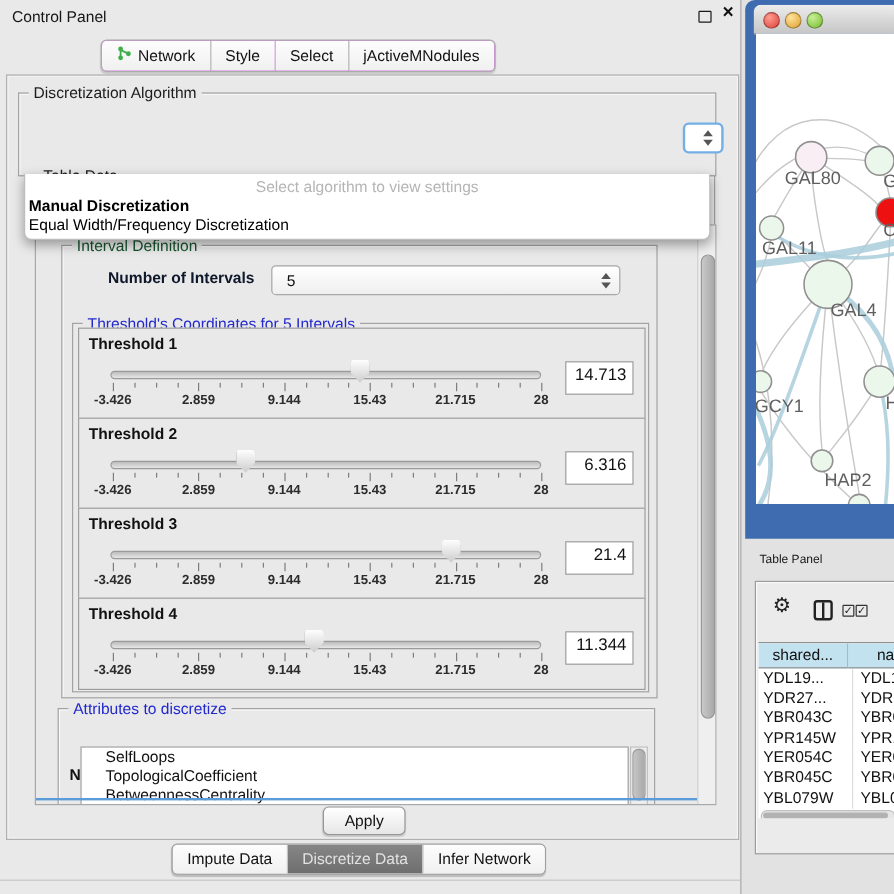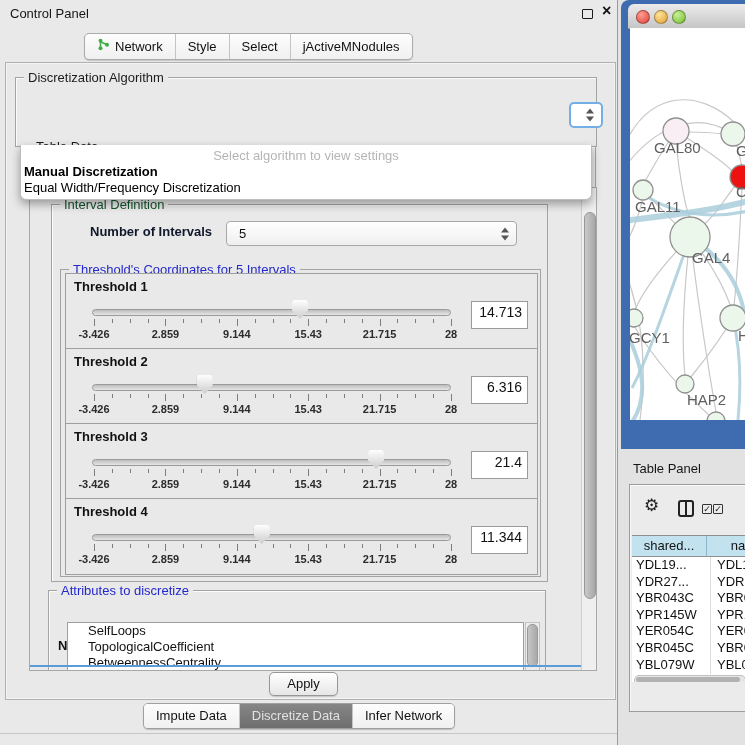--- a/index.html
+++ b/index.html
@@ -66,21 +66,21 @@
   
   #right-bg{position:absolute;left:618px;top:0;width:127px;height:745px;background:#e2e2e2;}
   #net-window{position:absolute;left:621px;top:0;width:124px;height:449px;background:#3f6cb1;border-top-left-radius:8px;}
   #net-titlebar{position:absolute;left:7px;top:4px;right:0;height:24px;background:linear-gradient(#ececec,#c6c6c6);border-top-left-radius:6px;border-bottom:1px solid #9a9a9a;}
   .tl{position:absolute;top:6px;width:12px;height:12px;border-radius:50%;border:1px solid rgba(0,0,0,.3);}
   #tl-red{left:8px;background:radial-gradient(circle at 35% 30%,#ff9d92,#dd4036);}
   #tl-yellow{left:26px;background:radial-gradient(circle at 35% 30%,#ffe29a,#dfa02f);}
   #tl-green{left:44px;background:radial-gradient(circle at 35% 30%,#c8ef96,#74bc2e);}
   #net-canvas{position:absolute;left:9px;top:28px;width:115px;height:392px;background:#fff;overflow:hidden;}
   
-  #tp-title{position:absolute;left:633px;top:461px;font-size:13px;color:#161616;}
+  #tp-title{position:absolute;left:633px;top:461px;font-size:10px;color:#161616;}
   #table-panel{position:absolute;left:629px;top:484px;width:117px;height:226px;border:1px solid #9c9c9c;background:#ebebeb;box-shadow:inset 1px 1px 0 #f8f8f8;}
   #gear-icon{position:absolute;left:14px;top:12px;font-size:17px;color:#222;font-family:"DejaVu Sans",sans-serif;line-height:17px;}
   #col-icon{position:absolute;left:48px;top:15px;width:12px;height:13px;border:2px solid #222;border-radius:3px;}
   #col-icon::after{content:"";position:absolute;left:5px;top:0;width:2px;height:13px;background:#222;}
   .cb-icon{position:absolute;top:19px;width:8px;height:8px;border:1.5px solid #333;border-radius:1px;font-size:9px;line-height:8px;color:#222;text-align:center;}
   #cb1{left:72px;} #cb2{left:83px;}
   #tp-table{position:absolute;left:2px;top:50px;width:114px;height:146px;background:#fff;border-top:1px solid #8f8f8f;overflow:hidden;}
   #tp-header{position:absolute;left:0;top:0;height:21px;display:flex;}
   .hcell{background:#c2e2f0;border-right:1px solid #8fb6c8;border-bottom:1px solid #8f8f8f;font-size:13px;color:#111;text-align:center;line-height:20px;overflow:hidden;}
   #tp-rows{position:absolute;left:0;top:21px;width:150px;height:117px;overflow:hidden;}

